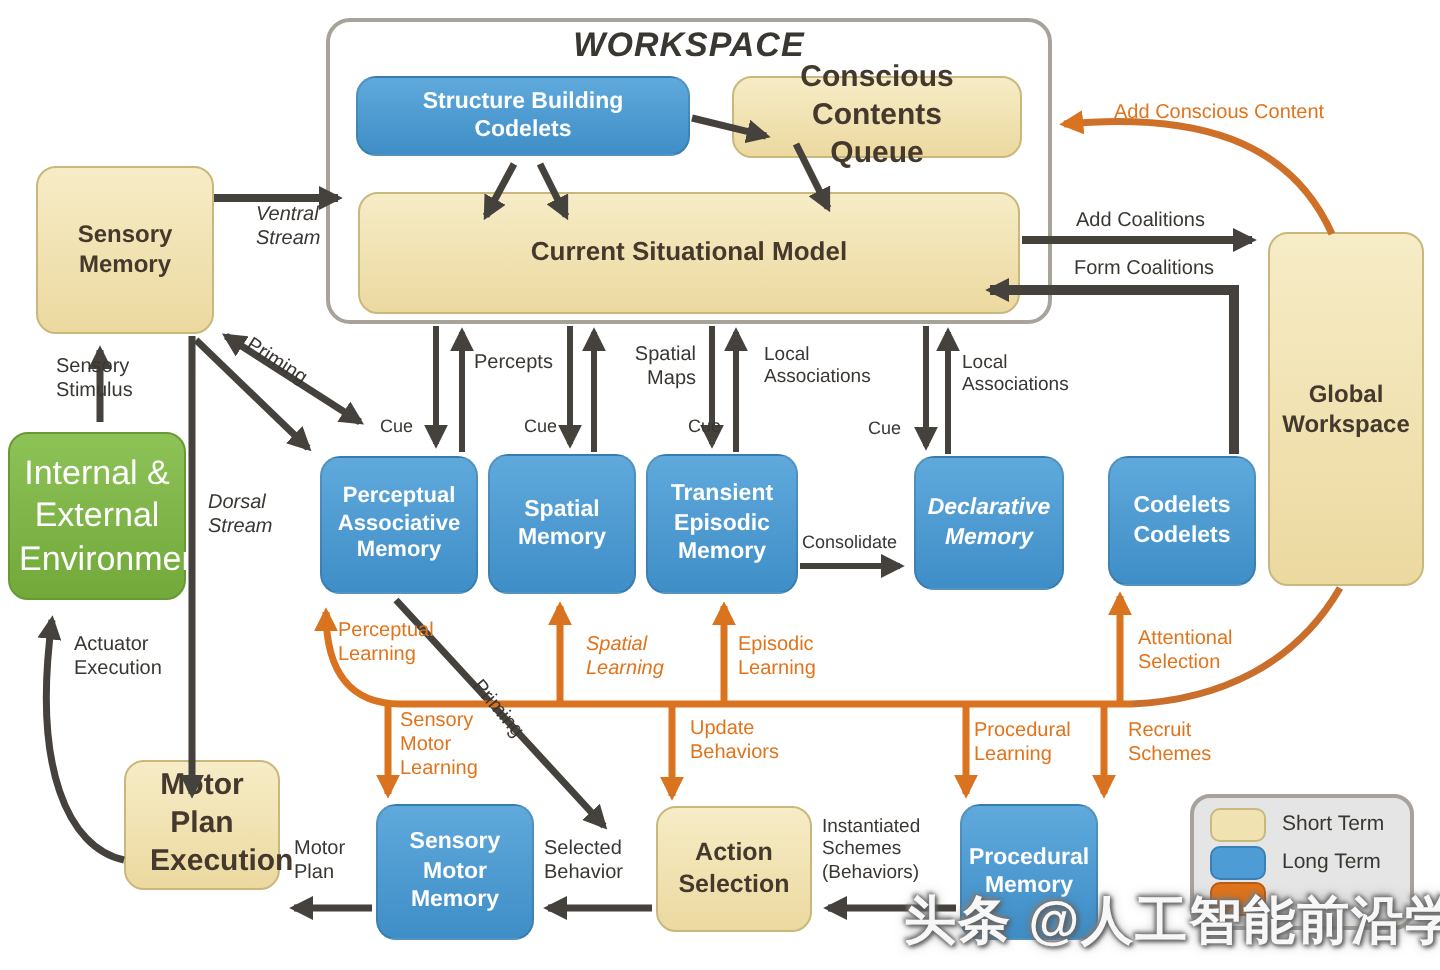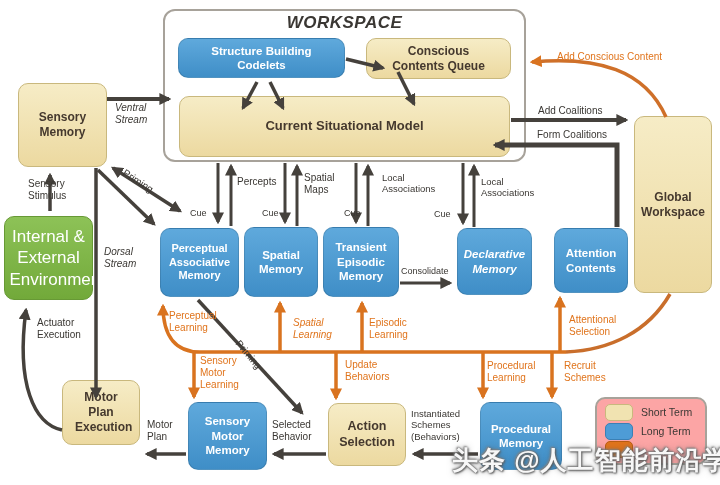--- a/index.html
+++ b/index.html
@@ -1,33 +1,33 @@
 <!DOCTYPE html>
 <html><head>
 <meta charset="utf-8">
 <style>
   html,body{margin:0;padding:0;background:#fff;}
   #canvas{position:relative;width:720px;height:485px;background:#fff;overflow:hidden;
           font-family:"Liberation Sans",sans-serif;color:#3a3733;}
   .box{position:absolute;display:flex;align-items:center;justify-content:center;
        text-align:center;border-radius:10px;box-sizing:border-box;line-height:1.25;}
-  .tan{background:linear-gradient(180deg,#f6ecc6,#ecd9a0);border:1px solid #c9b87d;color:#45392e;font-weight:600;font-size:12px;}
+  .tan{background:linear-gradient(180deg,#f6ecc6,#ecd9a0);border:1px solid #c9b87d;color:#45392e;font-weight:600;font-size:15px;}
   .blue{background:linear-gradient(180deg,#5fa9dc,#3f8ec7);border:1px solid rgba(0,0,0,.12);color:#fff;font-weight:600;font-size:11.5px;}
   .green{background:linear-gradient(180deg,#8dc257,#72a93a);border:1px solid #679935;color:#fff;font-weight:400;font-size:17px;}
   .container{position:absolute;background:#fff;border:2px solid #a7a29a;border-radius:12px;box-sizing:border-box;}
   .lbl{position:absolute;font-size:10px;line-height:1.2;color:#3a3733;}
   .olbl{color:#e0741c;}
   .it{font-style:italic;}
   .tiny{font-size:9px;}
   svg.arrows{position:absolute;left:0;top:0;z-index:5;pointer-events:none;}
   .boxes{position:absolute;left:0;top:0;width:720px;height:485px;z-index:2;}
   .labels{position:absolute;left:0;top:0;width:720px;height:485px;z-index:6;}
   .ws-title{position:absolute;left:163px;top:13px;width:363px;text-align:center;
             font-style:italic;font-weight:600;font-size:17px;letter-spacing:.5px;color:#3a3733;}
-  .legend{position:absolute;left:595px;top:397px;width:112px;height:68px;background:#fca5a5;
+  .legend{position:absolute;left:595px;top:397px;width:112px;height:68px;background:#e5e5e5;
           border:2px solid #a7a29a;border-radius:10px;box-sizing:border-box;z-index:4;
           display:flex;flex-direction:column;justify-content:space-evenly;padding:3px 8px;}
   .lrow{display:flex;align-items:center;gap:8px;}
   .sw{width:28px;height:17px;border-radius:5px;box-sizing:border-box;flex:0 0 auto;}
   .sw-tan{background:#f1e3b1;border:1px solid #c9b87d;}
   .sw-blue{background:#4e9cd6;border:1px solid #3a80b5;}
   .sw-orange{background:#e0741c;border:1px solid #b85c12;}
   .lrow span{font-size:10.5px;color:#3a3733;}
   .rot{transform-origin:0 0;white-space:nowrap;}
   #watermark{position:absolute;left:452px;top:443px;z-index:10;font-weight:bold;font-size:26px;
@@ -69,33 +69,33 @@
     <div class="box blue" style="left:244px;top:227px;width:74px;height:70px;">
       <span style="max-width:55px;">Spatial Memory</span>
     </div>
     <div class="box blue" style="left:323px;top:227px;width:76px;height:70px;">
       <span style="max-width:60px;">Transient Episodic Memory</span>
     </div>
     <div class="box blue" style="left:457px;top:228px;width:75px;height:67px;">
       <span style="max-width:68px;font-style:italic;">Declarative Memory</span>
     </div>
     <div class="box blue" style="left:554px;top:228px;width:74px;height:65px;">
-      <span style="max-width:60px;">Attention Contents</span>
+      <span style="max-width:60px;">Codelets Codelets</span>
     </div>
 
     <div class="box tan" style="left:62px;top:380px;width:78px;height:65px;">
       <span style="max-width:52px;">Motor Plan Execution</span>
     </div>
     <div class="box blue" style="left:188px;top:402px;width:79px;height:68px;">
       <span style="max-width:55px;">Sensory Motor Memory</span>
     </div>
     <div class="box tan" style="left:328px;top:403px;width:78px;height:63px;font-size:12.5px;font-weight:700;">
       <span style="max-width:60px;">Action Selection</span>
     </div>
-    <div class="box blue" style="left:480px;top:402px;width:82px;height:68px;">
+    <div class="box blue" style="left:480px;top:402px;width:69px;height:68px;">
       <span style="max-width:65px;">Procedural Memory</span>
     </div>
   </div>
 
   <div class="legend">
     <div class="lrow">
       <div class="sw sw-tan"></div>
       <span>Short Term</span>
     </div>
     <div class="lrow">
@@ -152,28 +152,28 @@
       <path d="M362,352 L362,303" marker-end="url(#mO)"></path>
       <path d="M560,351 L560,298" marker-end="url(#mO)"></path>
       <path d="M194,352 L194,397" marker-end="url(#mO)"></path>
       <path d="M336,352 L336,398" marker-end="url(#mO)"></path>
       <path d="M483,352 L483,397" marker-end="url(#mO)"></path>
       <path d="M552,352 L552,397" marker-end="url(#mO)"></path>
     </g>
   </svg>
 
   <div class="labels">
-    <div class="lbl it" style="left:115px;top:102px;width:52px;">Ventral Stream</div>
+    <div class="lbl it" style="left:128px;top:102px;width:52px;">Ventral Stream</div>
     <div class="lbl it" style="left:104px;top:246px;width:48px;">Dorsal Stream</div>
     <div class="lbl rot" style="left:127px;top:167px;transform:rotate(33deg);">Priming</div>
     <div class="lbl rot" style="left:242px;top:338px;transform:rotate(50deg);">Priming</div>
     <div class="lbl" style="left:28px;top:178px;width:54px;">Sensory Stimulus</div>
     <div class="lbl" style="left:37px;top:317px;width:58px;">Actuator Execution</div>
     <div class="lbl" style="left:237px;top:176px;">Percepts</div>
-    <div class="lbl" style="left:304px;top:172px;width:44px;">Spatial Maps</div>
+    <div class="lbl" style="left:304px;top:172px;width:44px;text-align:right;">Spatial Maps</div>
     <div class="lbl" style="left:382px;top:172px;width:66px;font-size:9.5px;">Local Associations</div>
     <div class="lbl" style="left:481px;top:176px;width:66px;font-size:9.5px;">Local Associations</div>
     <div class="lbl tiny" style="left:190px;top:208px;">Cue</div>
     <div class="lbl tiny" style="left:262px;top:208px;">Cue</div>
     <div class="lbl tiny" style="left:344px;top:208px;">Cue</div>
     <div class="lbl tiny" style="left:434px;top:209px;">Cue</div>
     <div class="lbl tiny" style="left:401px;top:266px;">Consolidate</div>
     <div class="lbl" style="left:538px;top:105px;">Add Coalitions</div>
     <div class="lbl" style="left:537px;top:129px;">Form Coalitions</div>
     <div class="lbl" style="left:147px;top:419px;width:36px;">Motor Plan</div>

